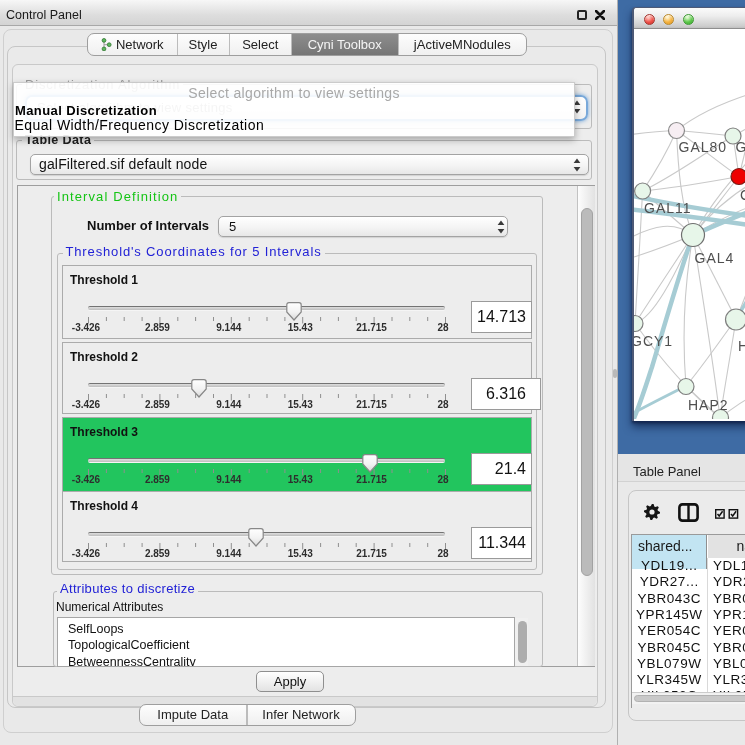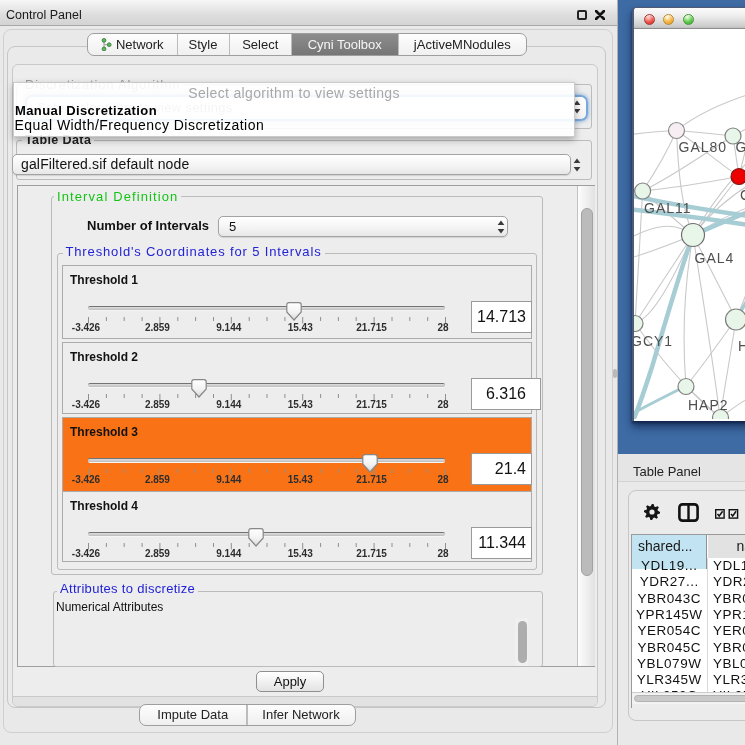--- a/index.html
+++ b/index.html
@@ -156,21 +156,21 @@
   <div class="abs" style="left:25px;top:95px;width:563px;height:26px;border:2px solid #79a9da;border-radius:7px;background:linear-gradient(#ffffff,#f2f2f2);box-shadow:0 0 4px rgba(95,155,215,0.9)">
     <div class="abs" style="left:10px;top:0;font-size:13px;color:#9a9a9a;line-height:22px;letter-spacing:0.3px">Select algorithm to view settings</div>
   </div>
   <svg style="position:absolute;left:572.5px;top:99.5px;width:8px;height:14px" viewBox="0 0 8 14">
       <path d="M4,0.5 L7.4,5 L0.6,5 Z" fill="#3a3a3a"></path>
       <path d="M4,13.5 L7.4,9 L0.6,9 Z" fill="#3a3a3a"></path>
     </svg>
 
   <div class="abs" style="left:16px;top:140px;width:576px;height:40px;border:1px solid #bbb;border-radius:3px"></div>
   <div class="grouplabel" style="left:22px;top:133px;color:#222;font-weight:600;letter-spacing:0.4px;font-size:12.5px">Table Data</div>
-  <div class="combo" style="left:12px;top:154px;width:559px;height:21px">
+  <div class="combo" style="left:30px;top:154px;width:559px;height:21px">
     <div class="abs" style="left:8px;top:0;font-size:14px;color:#111;line-height:19px;letter-spacing:0.15px">galFiltered.sif default node</div>
   </div>
   <svg style="position:absolute;left:572.5px;top:157.5px;width:8px;height:14px" viewBox="0 0 8 14">
       <path d="M4,0.5 L7.4,5 L0.6,5 Z" fill="#3a3a3a"></path>
       <path d="M4,13.5 L7.4,9 L0.6,9 Z" fill="#3a3a3a"></path>
     </svg>
 
   <div class="abs" style="left:17px;top:185px;width:578px;height:482px;border:1px solid #9e9e9e;background:#ededed"></div>
   <div class="abs" style="left:577px;top:186px;width:18px;height:480px;background:linear-gradient(to right,#fdfdfd,#e2e2e2);border-left:1px solid #c2c2c2"></div>
   <div class="abs" style="left:580.5px;top:208px;width:12px;height:368px;border-radius:6px;background:#bbbbbb;border:1px solid #a2a2a2"></div>
@@ -271,21 +271,21 @@
           <linearGradient id="thg197" x1="0" y1="0" x2="0" y2="1">
             <stop offset="0" stop-color="#ffffff"></stop>
             <stop offset="0.55" stop-color="#f2f2f2"></stop>
             <stop offset="1" stop-color="#d8d8d8"></stop>
           </linearGradient>
         </defs>
         <path d="M3,0.7 L13,0.7 Q15.2,0.7 15.2,2.9 L15.2,10 L8,18 L0.8,10 L0.8,2.9 Q0.8,0.7 3,0.7 Z" fill="url(#thg197)" stroke="#878787" stroke-width="1.2"></path>
       </svg>
   <div style="position:absolute;left:408px;top:35px;width:54px;height:30px;border:1px solid #9a9a9a;background:#fff;font-size:16px;color:#111;text-align:right;line-height:30px;padding-right:14px;box-sizing:content-box">6.316</div>
 </div>
-<div style="position:absolute;left:62px;top:417px;width:470px;height:90px;border:1px solid #ababab;background:#f97316">
+<div style="position:absolute;left:62px;top:417px;width:470px;height:90px;border:1px solid #ababab;background:#22c55e">
   <div style="position:absolute;left:7px;top:7px;font-size:12px;font-weight:bold;color:#111">Threshold 3</div>
   <div style="position:absolute;left:25px;top:39.5px;width:357px;height:4px;border-radius:2px;border-top:1px solid #737373;background:linear-gradient(#dedede,#bdbdbd);box-shadow:0 1px 0 #f5f5f5"></div>
   <svg style="position:absolute;left:0;top:51px;width:460px;height:8px" viewBox="0 0 460 8">
         <line x1="25.5" y1="0" x2="25.5" y2="6.5" stroke="#8f8f8f" stroke-width="1"></line>
         <line x1="43.4" y1="0" x2="43.4" y2="4" stroke="#8f8f8f" stroke-width="1"></line>
         <line x1="61.2" y1="0" x2="61.2" y2="4" stroke="#8f8f8f" stroke-width="1"></line>
         <line x1="79.1" y1="0" x2="79.1" y2="4" stroke="#8f8f8f" stroke-width="1"></line>
         <line x1="96.9" y1="0" x2="96.9" y2="6.5" stroke="#8f8f8f" stroke-width="1"></line>
         <line x1="114.8" y1="0" x2="114.8" y2="4" stroke="#8f8f8f" stroke-width="1"></line>
         <line x1="132.6" y1="0" x2="132.6" y2="4" stroke="#8f8f8f" stroke-width="1"></line>
@@ -363,20 +363,23 @@
           </linearGradient>
         </defs>
         <path d="M3,0.7 L13,0.7 Q15.2,0.7 15.2,2.9 L15.2,10 L8,18 L0.8,10 L0.8,2.9 Q0.8,0.7 3,0.7 Z" fill="url(#thg254)" stroke="#878787" stroke-width="1.2"></path>
       </svg>
   <div style="position:absolute;left:408px;top:35px;width:54px;height:30px;border:1px solid #9a9a9a;background:#fff;font-size:16px;color:#111;text-align:right;line-height:30px;padding-right:5px;box-sizing:content-box">11.344</div>
 </div>
 
   <div class="abs" style="left:53px;top:591px;width:490px;height:76px;border:1px solid #bbb;border-radius:3px"></div>
   <div class="grouplabel" style="left:57px;top:580.5px;color:#2222d6;letter-spacing:0.3px">Attributes to discretize</div>
   <div class="abs" style="left:56px;top:600px;font-size:12px;font-weight:normal;color:#111">Numerical Attributes</div>
+  <div class="abs" style="left:57px;top:617px;width:458px;height:50px;background:#fff;border:1px solid #a6a6a6;overflow:hidden">
+    <div style="padding:3px 0 0 10px;font-size:12.5px;color:#111;line-height:16.4px">SelfLoops<br>TopologicalCoefficient<br>BetweennessCentrality</div>
+  </div>
   <div class="abs" style="left:515px;top:618px;width:13px;height:48px;background:#f0f0f0"></div>
   <div class="abs" style="left:517.5px;top:621px;width:9.5px;height:42px;border-radius:5px;background:#adadad"></div>
 
   <div class="abs" style="left:256px;top:671px;width:68px;height:21px;border:1px solid #8f8f8f;border-radius:5px;background:linear-gradient(#ffffff,#e3e3e3);text-align:center;font-size:13px;color:#111;line-height:19px">Apply</div>
 
   <div class="abs" style="left:139px;top:704px;height:21.5px;display:flex;border:1px solid #9e9e9e;border-radius:7px;overflow:hidden;background:linear-gradient(#fdfdfd,#efefef)">
     <div style="width:106.5px;display:flex;align-items:center;justify-content:center;border-right:1px solid #bcbcbc;font-size:13px;color:#222">Impute Data</div>
     <div style="width:108px;display:flex;align-items:center;justify-content:center;border-left:1px solid #bcbcbc;font-size:13px;color:#222">Infer Network</div>
   </div>
 </div>

